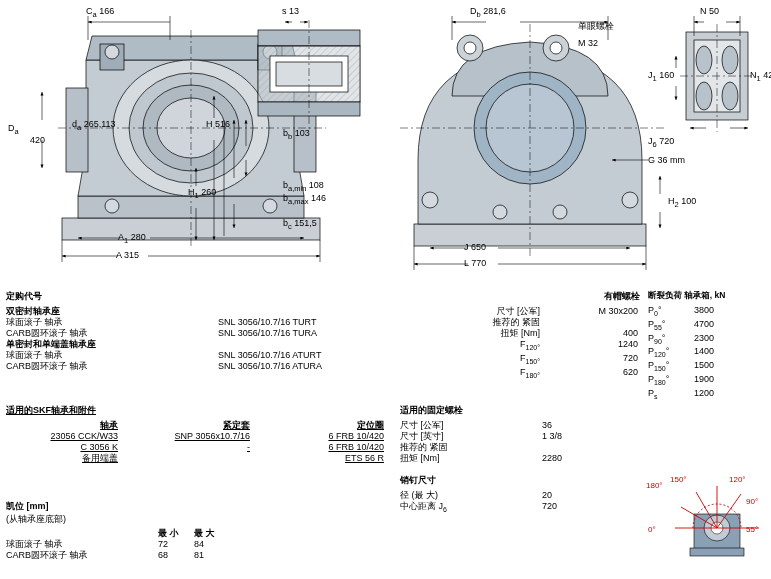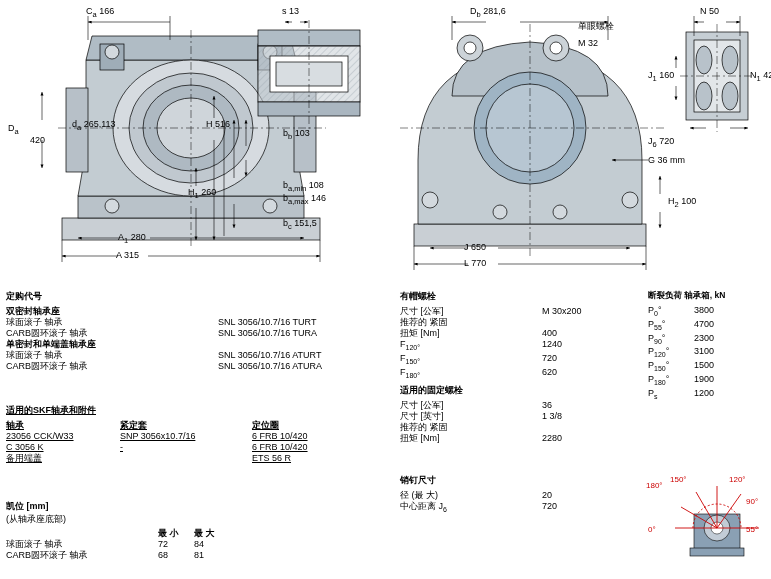--- a/index.html
+++ b/index.html
@@ -236,21 +236,21 @@
     <tr>
       <td>CARB圆环滚子 轴承</td>
       <td>SNL 3056/10.7/16 ATURA</td>
     </tr>
   </tbody>
     </table>
 </div>
 
 <div class="abs" style="left:6px;top:404px;width:380px;text-decoration:underline;">
   <div class="hdr">适用的SKF轴承和附件</div>
-  <table class="tbl" style="margin-top:3px;width:380px;">
+  <table class="tbl" style="margin-top:3px;width:380px;text-align:right;">
     <tbody>
         <tr>
       <td class="hdr" style="width:112px;">轴承</td>
       <td class="hdr" style="width:130px;">紧定套</td>
       <td class="hdr">定位圈</td>
     </tr>
     <tr>
       <td>23056 CCK/W33</td>
       <td>SNP 3056x10.7/16</td>
       <td>6   FRB 10/420</td>
@@ -286,21 +286,21 @@
     </tr>
     <tr>
       <td>CARB圆环滚子 轴承</td>
       <td>68</td>
       <td>81</td>
     </tr>
   </tbody>
     </table>
 </div>
 
-<div class="abs" style="left:400px;top:290px;width:240px;">
+<div class="abs" style="left:400px;top:290px;width:240px;text-align:right;">
   <div class="hdr">有帽螺栓</div>
   <table class="tbl" style="margin-top:3px;width:240px;">
     <tbody>
         <tr>
       <td style="width:140px;">尺寸 [公军]</td>
       <td>M 30x200</td>
     </tr>
     <tr>
       <td>推荐的 紧固</td>
           <td></td>
@@ -318,21 +318,21 @@
       <td>720</td>
     </tr>
     <tr>
       <td>F<span class="sub">180°</span></td>
       <td>620</td>
     </tr>
   </tbody>
     </table>
 </div>
 
-<div class="abs" style="left:400px;top:384px;width:240px;">
+<div class="abs" style="left:400px;top:404px;width:240px;">
   <div class="hdr">适用的固定螺栓</div>
   <table class="tbl" style="margin-top:3px;width:240px;">
     <tbody>
         <tr>
       <td style="width:140px;">尺寸 [公军]</td>
       <td>36</td>
     </tr>
     <tr>
       <td>尺寸 [英寸]</td>
       <td>1 3/8</td>
@@ -376,21 +376,21 @@
     <tr>
       <td>P<span class="sub">55</span>°</td>
       <td>4700</td>
     </tr>
     <tr>
       <td>P<span class="sub">90</span>°</td>
       <td>2300</td>
     </tr>
     <tr>
       <td>P<span class="sub">120</span>°</td>
-      <td>3100</td>
+      <td>1400</td>
     </tr>
     <tr>
       <td>P<span class="sub">150</span>°</td>
       <td>1500</td>
     </tr>
     <tr>
       <td>P<span class="sub">180</span>°</td>
       <td>1900</td>
     </tr>
     <tr>

